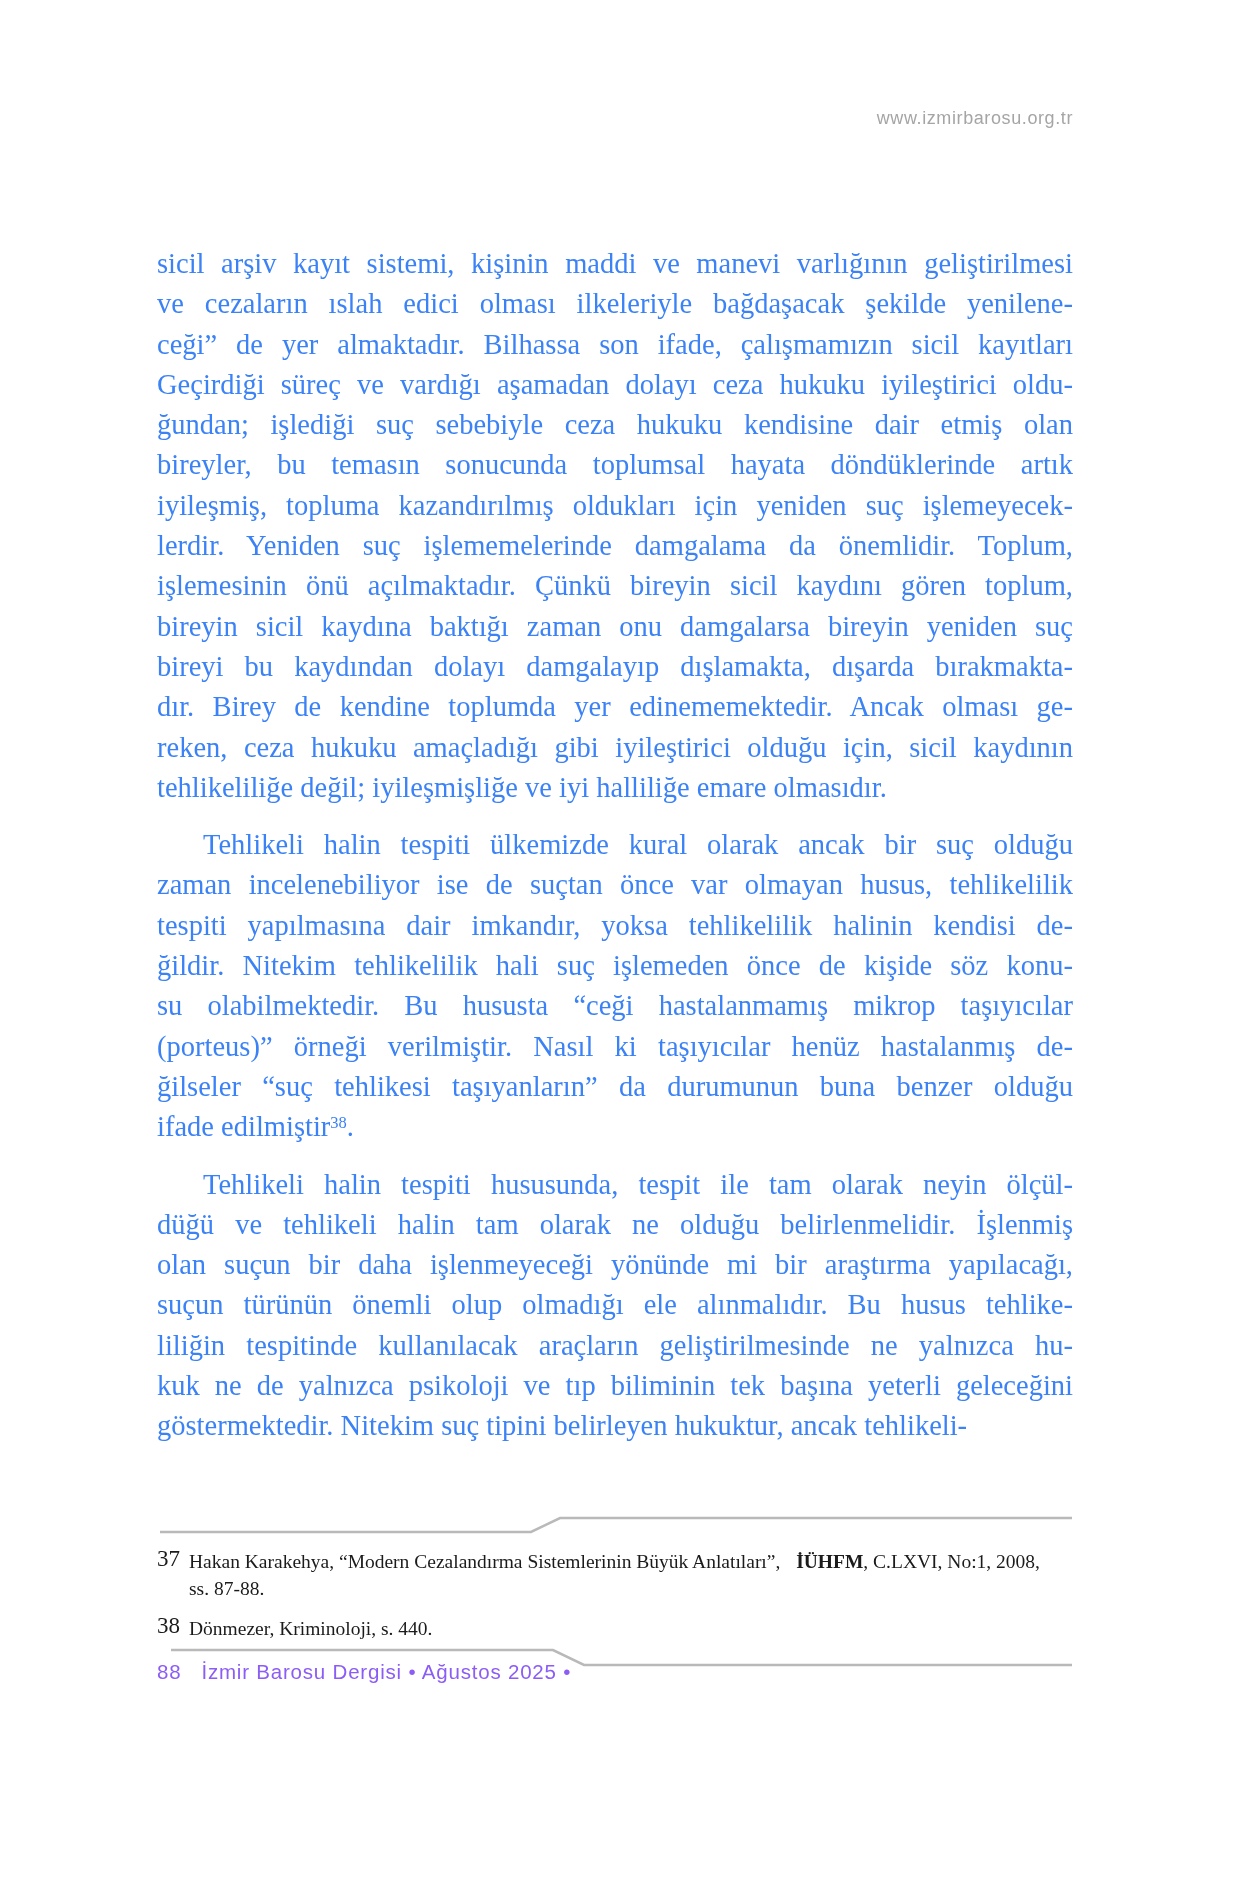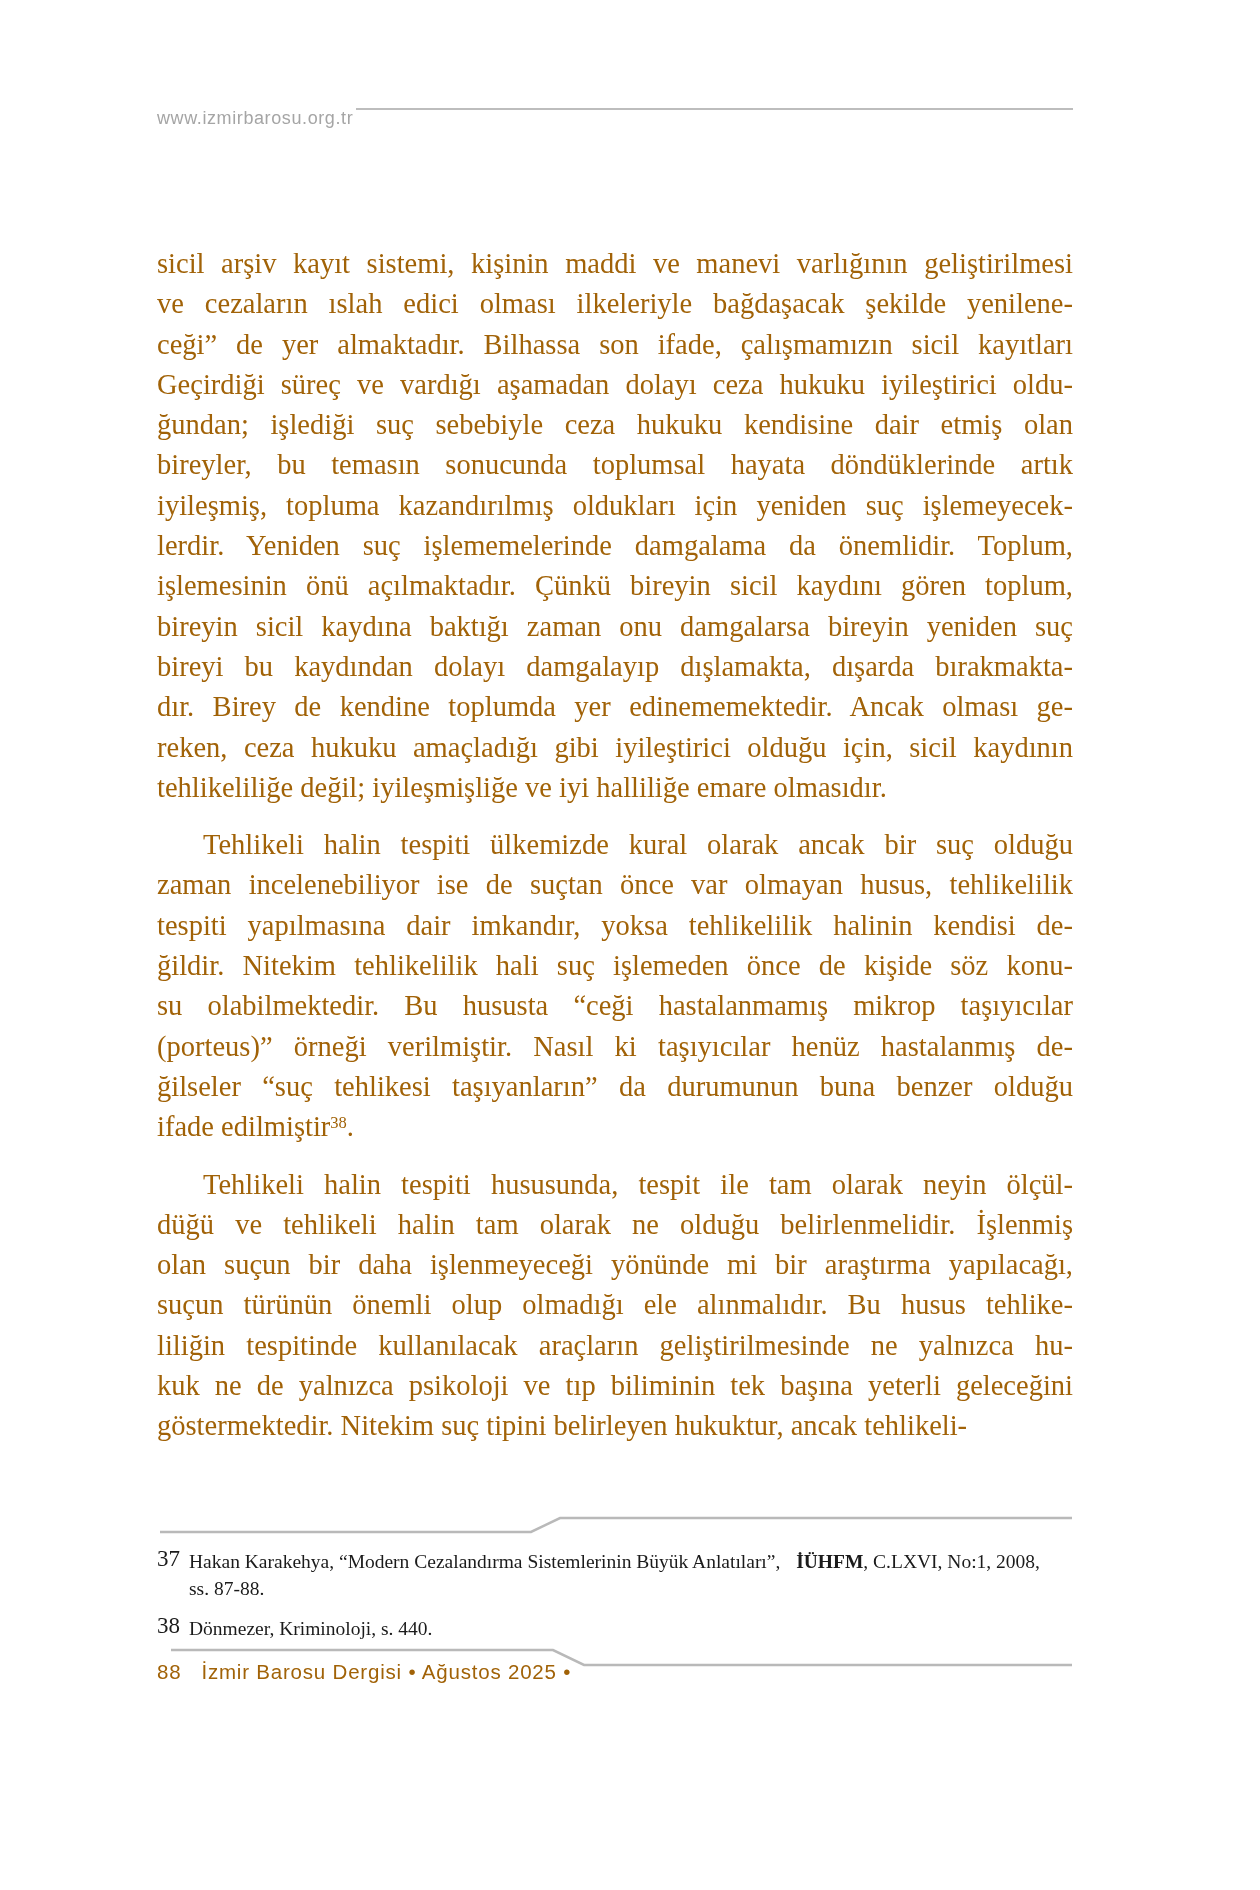--- a/index.html
+++ b/index.html
@@ -8,33 +8,34 @@
     background: #ffffff;
     position: relative;
     overflow: hidden;
     font-family: "Liberation Serif", "DejaVu Serif", serif;
     color: #1e1e1e;
   }
 
   
   .header {
     position: absolute; left: 157px; top: 108px; width: 916px;
-    display: flex; align-items: flex-start;
+    display: flex; align-items: flex-end;
     font-family: "Liberation Sans", "DejaVu Sans", sans-serif;
     font-size: 18px; letter-spacing: 0.6px; color: #a5a5a5;
     white-space: nowrap;
+    flex-direction: column;
   }
   .header .rule {
     flex: 1; height: 0; border-top: 2.5px solid #bdbdbd; margin-left: 3px;
   }
 
   
   .body-text {
     position: absolute; left: 157px; top: 244px; width: 916px;
-    font-size: 28.5px; line-height: 40.3px; color: #a16207;
+    font-size: 28.5px; line-height: 40.3px; color: #3b82f6;
   }
   .paragraph + .paragraph { margin-top: 17px; }
   .line { text-align: justify; text-align-last: justify; }
   .line.last { text-align-last: left; }
   .paragraph.indent .line:first-child { text-indent: 46px; }
   .line sup {
     font-size: 0.58em; line-height: 0; vertical-align: baseline;
     position: relative; top: -0.52em;
   }
 
@@ -54,21 +55,21 @@
   }
   .fn-text { flex: 1; }
   .fn-seg-i { }
   .fn-seg-b { font-weight: bold; font-style: normal; margin-left: 11px; }
 
   
   .footer {
     position: absolute; left: 157px; top: 1660px;
     display: flex; align-items: baseline;
     font-family: "Liberation Sans", "DejaVu Sans", sans-serif;
-    font-size: 20.5px; letter-spacing: 0.8px; color: #a16207;
+    font-size: 20.5px; letter-spacing: 0.8px; color: #8b5cf6;
     white-space: nowrap;
   }
   .footer .page-num { margin-right: 20px; }
 </style>
 </head>
 <body>
 
 <div class="header">
   <span>www.izmirbarosu.org.tr</span>
   <span class="rule"></span>

